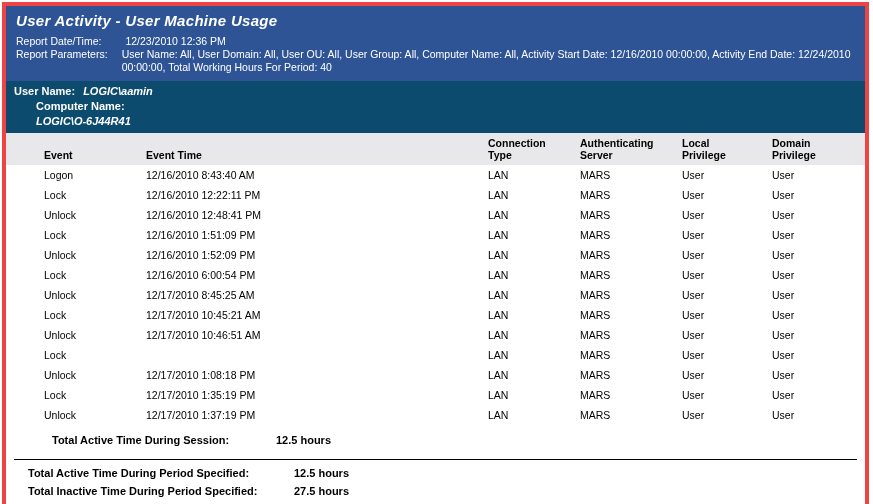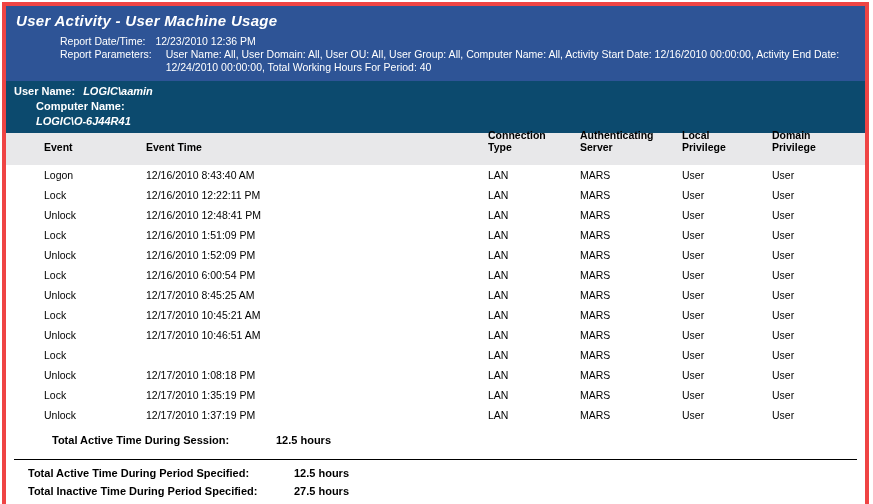--- a/index.html
+++ b/index.html
@@ -46,24 +46,23 @@
   .meta-row {
     display: flex;
     align-items: flex-start;
     font-size: 10.5px;
     line-height: 13px;
     margin-left: 2px;
   }
   .meta-label {
     white-space: nowrap;
     flex: 0 0 auto;
-    margin-left: 44px;
   }
   .meta-value {
-    margin-left: 10px;
+    margin-left: 24px;
     flex: 1 1 auto;
   }
   .meta-row.params .meta-value {
     margin-left: 14px;
   }
   
   .subject-band {
     background: #0c4a6e;
     color: #ffffff;
     padding: 3px 8px 4px 8px;
@@ -90,21 +89,21 @@
   .col-header {
     background: #e8e8ea;
     font-weight: bold;
     font-size: 10.5px;
     line-height: 12px;
     height: 32px;
     position: relative;
   }
   .col-header .cell {
     position: absolute;
-    bottom: 12px;
+    bottom: 4px;
   }
   .col-header .cell span {
     display: block;
   }
   
   .rows {
     background: #ffffff;
   }
   .row {
     position: relative;

